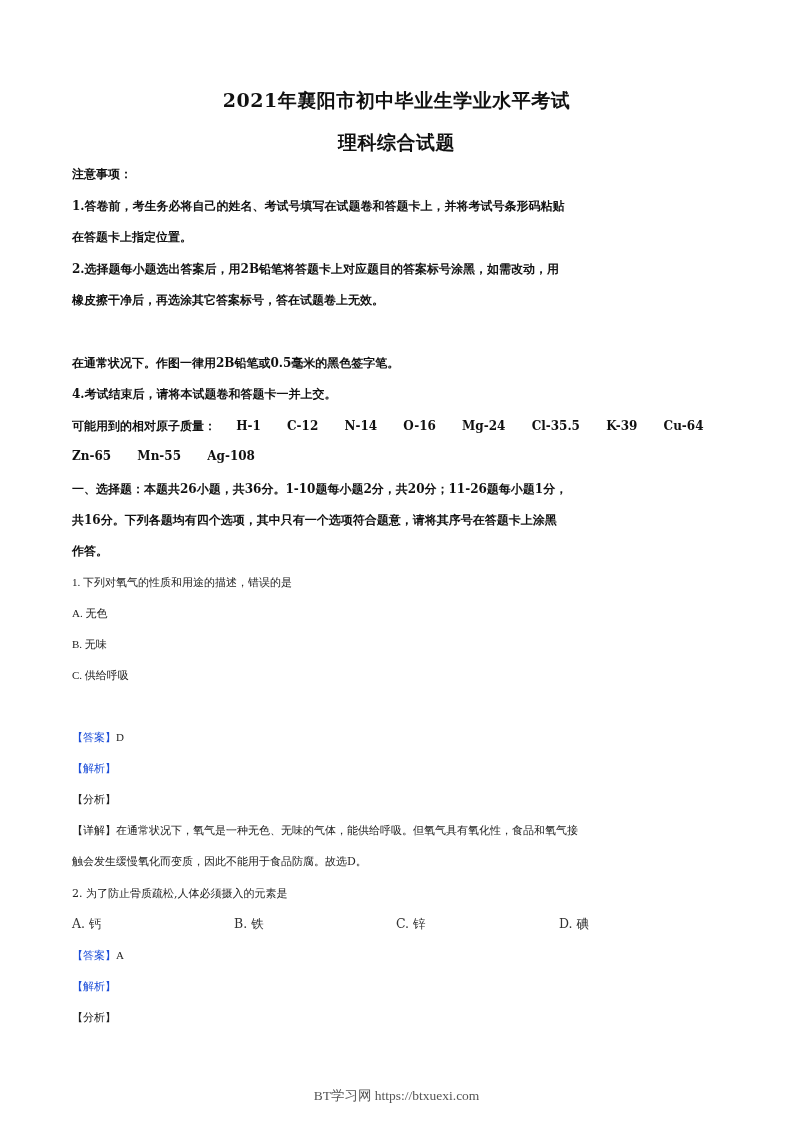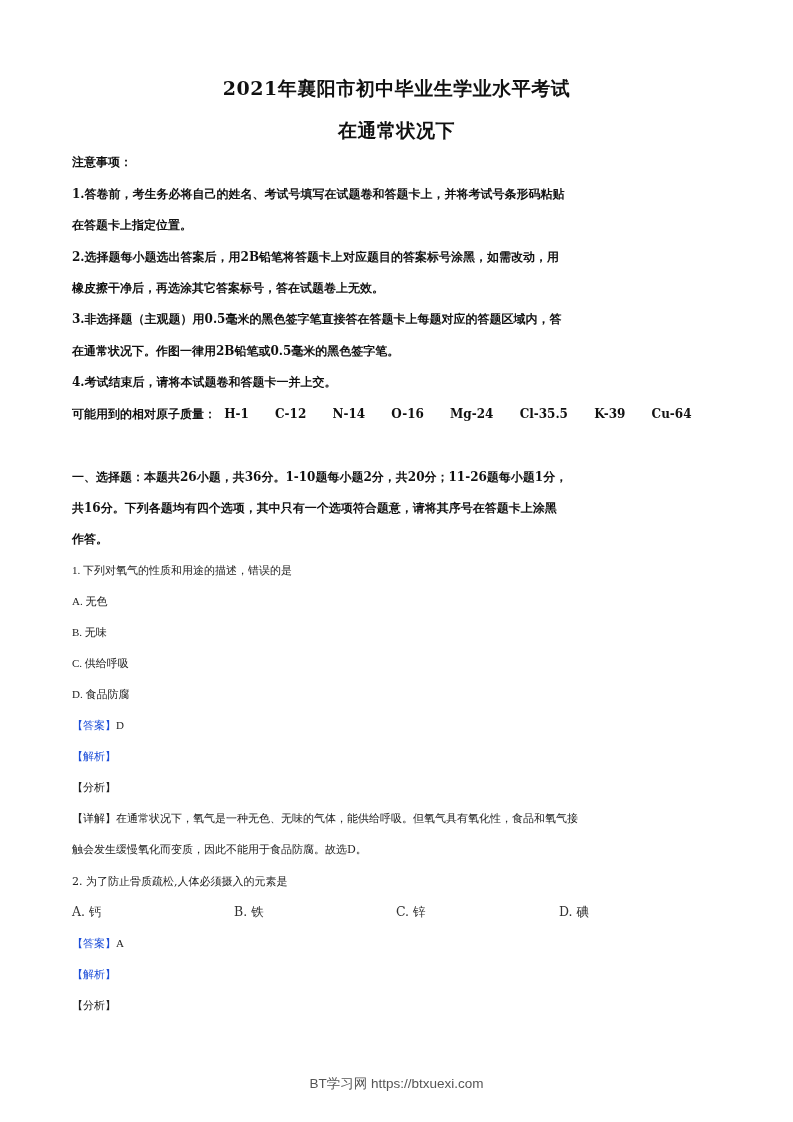--- a/index.html
+++ b/index.html
@@ -1,71 +1,74 @@
 <!DOCTYPE html>
 <html><head>
   <meta charset="utf-8">
   <style>
     html, body { margin: 0; padding: 0; background: #ffffff; }
     body { width: 793px; height: 1122px; position: relative; overflow: hidden;
            font-family: "DejaVu Serif", "Liberation Serif", serif; color: #111; }
-    .page { position: absolute; left: 0; top: 4px; width: 793px; height: 882px; }
+    .page { position: absolute; left: 0; top: 16px; width: 793px; height: 882px; }
     .title { position: absolute; left: 0; width: 793px; text-align: center; font-weight: bold;
              font-size: 19px; letter-spacing: 0.5px; }
     .t1 { top: 72px; }
     .t2 { top: 114px; }
     .line { position: absolute; left: 72px; width: 650px; white-space: nowrap; font-size: 12px; }
     .bold { font-weight: bold; }
     .norm { font-family: Liberation Serif, serif; font-size: 11px; color: #222; }
     .serifsm { font-family: "DejaVu Serif", "Liberation Serif", serif; font-size: 11px; color: #222; }
     .blue { color: #1d4ed8; }
     .masses span { margin-right: 22px; }
     .opts { position: absolute; left: 72px; top: 900px; width: 650px; font-size: 12.5px; color: #333;
             font-family: "DejaVu Serif", "Liberation Serif", serif; }
     .opts span { position: absolute; top: 0; white-space: nowrap; }
     .footer { position: absolute; left: 0; width: 793px; top: 1071px; text-align: center;
-              font-family: Liberation Sans, sans-serif; font-size: 13.5px; color: #555; }
+              font-family: Liberation Serif, serif; font-size: 13.5px; color: #555; }
   </style>
 </head>
 <body>
 
 <div class="page">
   <div class="title t1">2021年襄阳市初中毕业生学业水平考试</div>
-  <div class="title t2">在通常状况下</div>
+  <div class="title t2">理科综合试题</div>
 
   <div class="line bold" style="top:150px">注意事项：</div>
   <div class="line bold" style="top:182px">1.答卷前，考生务必将自己的姓名、考试号填写在试题卷和答题卡上，并将考试号条形码粘贴</div>
   <div class="line bold" style="top:213px">在答题卡上指定位置。</div>
   <div class="line bold" style="top:245px">2.选择题每小题选出答案后，用2B铅笔将答题卡上对应题目的答案标号涂黑，如需改动，用</div>
   <div class="line bold" style="top:276px">橡皮擦干净后，再选涂其它答案标号，答在试题卷上无效。</div>
-  <div class="line bold" style="top:307px">3.非选择题（主观题）用0.5毫米的黑色签字笔直接答在答题卡上每题对应的答题区域内，答</div>
   <div class="line bold" style="top:339px">在通常状况下。作图一律用2B铅笔或0.5毫米的黑色签字笔。</div>
   <div class="line bold" style="top:370px">4.考试结束后，请将本试题卷和答题卡一并上交。</div>
 
   <div class="line bold masses" style="top:402px">
-    <span style="margin-right:4px">可能用到的相对原子质量：</span>
+    <span style="margin-right:16px">可能用到的相对原子质量：</span>
     <span>H-1</span>
     <span>C-12</span>
     <span>N-14</span>
     <span>O-16</span>
     <span>Mg-24</span>
     <span>Cl-35.5</span>
     <span>K-39</span>
     <span>Cu-64</span>
+  </div>
+  <div class="line bold masses" style="top:433px">
+    <span>Zn-65</span>
+    <span>Mn-55</span>
+    <span>Ag-108</span>
   </div>
 
   <div class="line bold" style="top:465px">一、选择题：本题共26小题，共36分。1-10题每小题2分，共20分；11-26题每小题1分，</div>
   <div class="line bold" style="top:496px">共16分。下列各题均有四个选项，其中只有一个选项符合题意，请将其序号在答题卡上涂黑</div>
   <div class="line bold" style="top:527px">作答。</div>
 
   <div class="line norm" style="top:559px">1.  下列对氧气的性质和用途的描述，错误的是</div>
   <div class="line norm" style="top:590px">A.  无色</div>
   <div class="line norm" style="top:621px">B.  无味</div>
   <div class="line norm" style="top:652px">C.  供给呼吸</div>
-  <div class="line norm" style="top:683px">D.  食品防腐</div>
 
   <div class="line norm" style="top:714px">
     <span class="blue">【答案】</span><span>D</span>
   </div>
   <div class="line norm blue" style="top:745px">【解析】</div>
   <div class="line serifsm" style="top:776px">【分析】</div>
   <div class="line serifsm" style="top:807px">
     <span>【详解】</span><span>在通常状况下，氧气是一种无色、无味的气体，能供给呼吸。但氧气具有氧化性，食品和氧气接</span>
   </div>
   <div class="line serifsm" style="top:838px">触会发生缓慢氧化而变质，因此不能用于食品防腐。故选D。</div>

